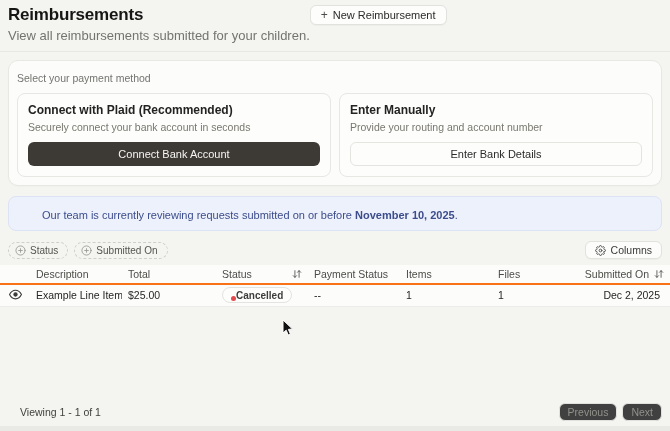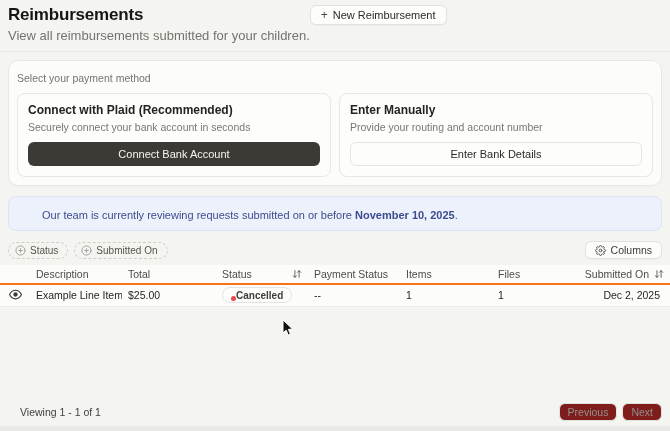--- a/index.html
+++ b/index.html
@@ -114,21 +114,21 @@
 
   
   .footer {
     position:absolute; left:12px; right:0; bottom:10px;
     display:flex; justify-content:space-between; align-items:center;
     padding:0 8px;
   }
   .viewing { font-size:10.5px; color:#3f3f3c; }
   .pager { display:flex; gap:5px; }
   .btn-pager {
-    background:#7f1d1d; border:1px solid #e1e1dd; border-radius:6px;
+    background:#404040; border:1px solid #e1e1dd; border-radius:6px;
     padding:2px 8px; font-size:10.5px; color:#91918c; cursor:pointer;
     font-family:"Liberation Sans", sans-serif;
   }
   .bottom-strip { position:absolute; left:0; right:0; bottom:0; height:5px; background:#e9e9e6; }
 
   
   .cursor { position:absolute; left:281px; top:319px; pointer-events:none; }
 </style>
 </head>
 <body>

